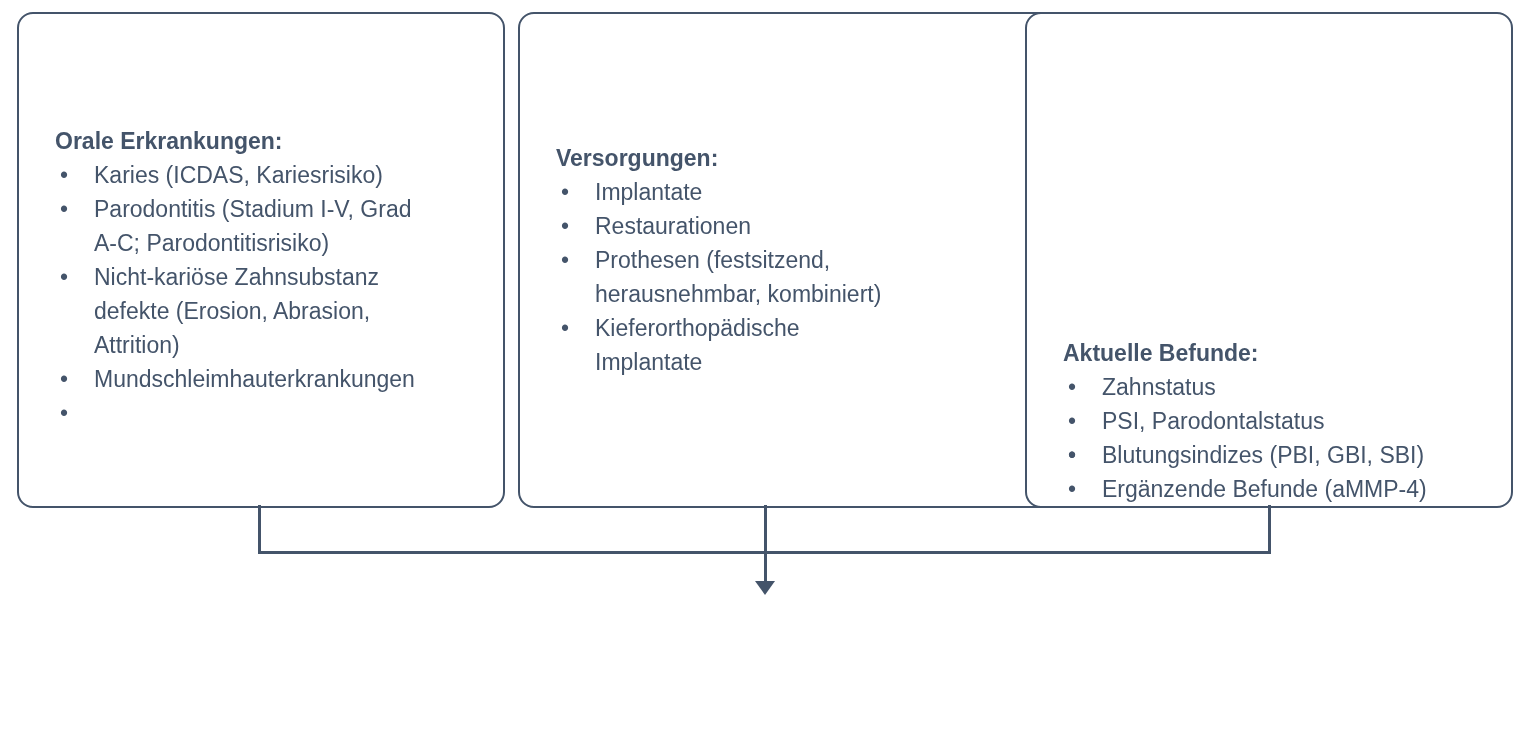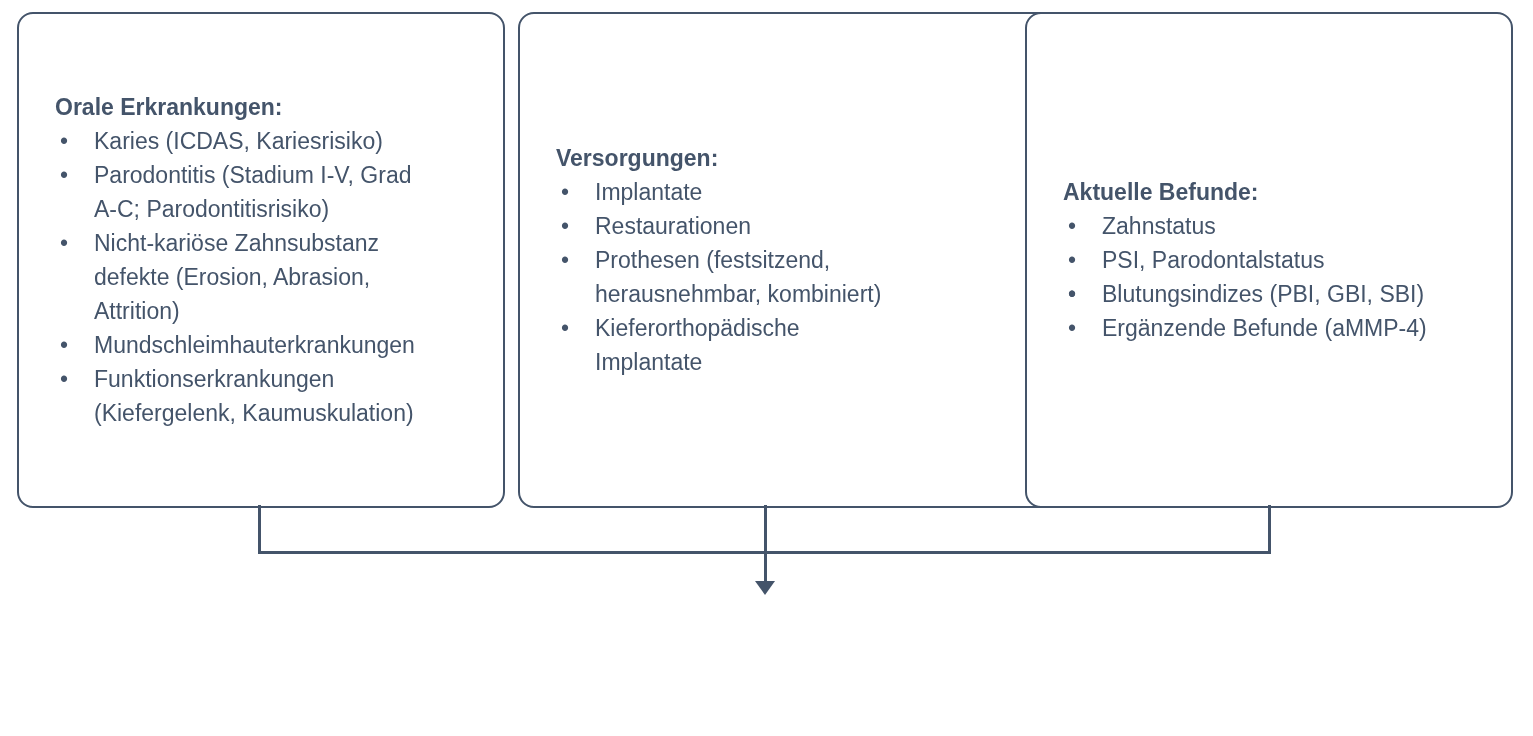--- a/index.html
+++ b/index.html
@@ -22,21 +22,21 @@
     border: 2.5px solid var(--accent);
     border-radius: 16px;
     background: var(--bg);
     display: flex;
     flex-direction: column;
     justify-content: center;
     padding: 0 22px 0 36px;
   }
   .box-1 { left: 17px;   width: 488px; }
   .box-2 { left: 518px;  width: 556px; }
-  .box-3 { left: 1025px; width: 488px; }
+  .box-3 { left: 1025px; width: 488px; justify-content: flex-end; }
 
   .box-title {
     font-weight: bold;
     font-size: 23px;
     line-height: 34px;
     white-space: pre-line;
   }
   ul.box-list { list-style: none; }
   ul.box-list li {
     position: relative;
@@ -114,22 +114,20 @@
         <span class="li-text">Nicht-kariöse Zahnsubstanz
 defekte (Erosion, Abrasion,
 Attrition)</span>
       </li>
       <li>
         <span class="bullet">•</span>
         <span class="li-text">Mundschleimhauterkrankungen</span>
       </li>
       <li>
         <span class="bullet">•</span>
-        <span class="li-text">Funktionserkrankungen
-(Kiefergelenk, Kaumuskulation)</span>
       </li>
     </ul>
   </div>
 
   <div class="top-box box-2">
     <div class="box-title">Versorgungen:</div>
     <ul class="box-list">
       <li>
         <span class="bullet">•</span>
         <span class="li-text">Implantate</span>

